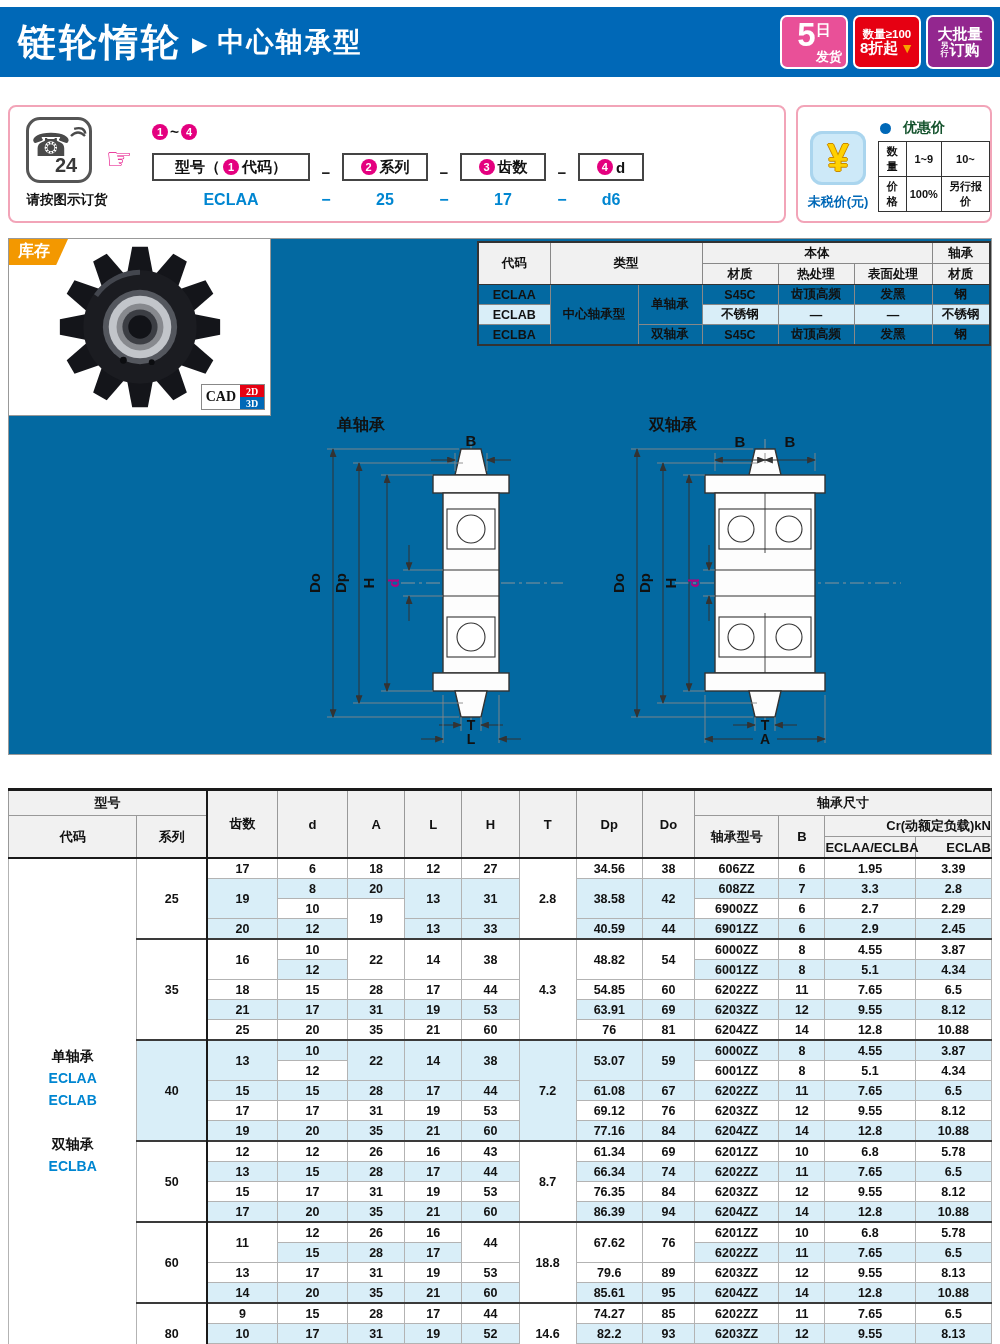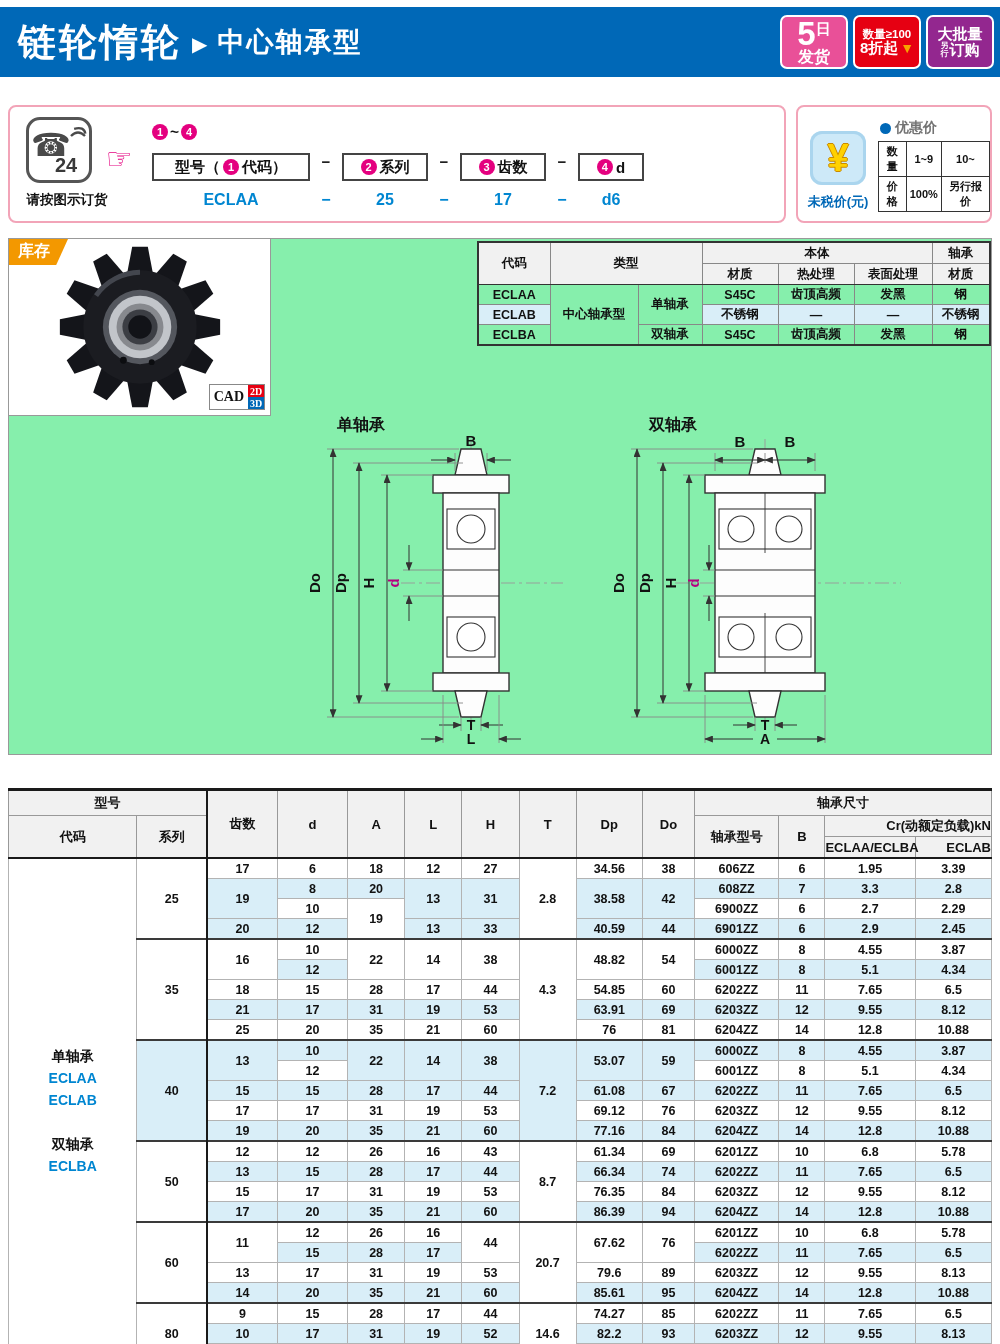--- a/index.html
+++ b/index.html
@@ -11,61 +11,61 @@
   .hdr-title{position:absolute;left:18px;top:0;height:70px;display:flex;align-items:center;gap:10px;color:#fff;font-weight:bold;}
   .t-main{font-size:38px;letter-spacing:3px;}
   .t-arrow{font-size:20px;margin-top:4px;}
   .t-sub{font-size:27px;letter-spacing:2px;}
   .badges{position:absolute;right:6px;top:8px;display:flex;gap:5px;}
   .badge{width:68px;height:54px;border:2.5px solid #fff;border-radius:7px;color:#fff;font-weight:bold;box-sizing:border-box;display:flex;flex-direction:column;align-items:center;justify-content:center;line-height:1.05;}
   .b1{background:#e95098;}
   .b1 .row{display:flex;align-items:flex-start;}
   .b1 .big{font-size:33px;line-height:30px;}
   .b1 .sm1{font-size:15px;margin-top:2px;}
-  .b1 .sm2{font-size:16px;align-self:flex-end;margin-right:16px;font-family:Liberation Serif, serif;}
+  .b1 .sm2{font-size:13px;align-self:flex-end;margin-right:4px;font-family:Liberation Serif, serif;}
   .b2{background:#e60012;}
   .b2 .l1{font-size:11.5px;}
   .b2 .l2{font-size:15px;display:flex;align-items:center;gap:2px;}
   .b2 .arr{color:#f7a400;font-size:14px;}
   .b3{background:#93278f;}
   .b3 .l1{font-size:15px;}
   .b3 .l2{display:flex;align-items:center;gap:1px;font-size:15px;}
   .b3 .stack{display:flex;flex-direction:column;font-size:8px;line-height:8px;}
 
   
   .order-box{position:absolute;left:8px;top:105px;width:778px;height:118px;border:2px solid #f2a4b8;border-radius:8px;box-sizing:border-box;background:#fff;}
   .phone{position:absolute;left:16px;top:10px;width:66px;height:66px;border:3px solid #555;border-radius:14px;box-sizing:border-box;}
   .phone-cap{position:absolute;left:2px;top:84px;width:110px;text-align:center;font-size:13.5px;font-weight:bold;color:#111;}
   .hand{position:absolute;left:96px;top:34px;color:#e4007f;font-size:30px;font-weight:bold;}
   .instr{position:absolute;left:142px;top:16px;font-size:15.5px;font-weight:bold;color:#111;display:flex;align-items:center;gap:2px;}
   .cnum{display:inline-flex;width:16px;height:16px;background:#e4007f;color:#fff;border-radius:50%;font-size:11px;font-weight:bold;align-items:center;justify-content:center;flex:0 0 auto;}
-  .model-row{position:absolute;left:142px;top:46px;display:flex;align-items:flex-start;gap:8px;font-size:15px;font-weight:bold;color:#111;}
+  .model-row{position:absolute;left:142px;top:46px;display:flex;align-items:flex-end;gap:8px;font-size:15px;font-weight:bold;color:#111;}
   .mbox{border:2px solid #444;background:#fff;height:28px;display:flex;align-items:center;justify-content:center;gap:3px;box-sizing:border-box;}
   .w1{width:158px;} .w2{width:86px;} .w3{width:86px;} .w4{width:66px;}
   .dash{width:16px;text-align:center;}
   .example-row{position:absolute;left:142px;top:84px;display:flex;align-items:center;gap:8px;font-size:16px;font-weight:bold;color:#0086d1;}
   .excell{text-align:center;}
 
   
   .price-box{position:absolute;left:796px;top:105px;width:196px;height:118px;border:2px solid #f2a4b8;border-radius:8px;box-sizing:border-box;background:#fff;}
   .yen{position:absolute;left:12px;top:24px;width:56px;height:54px;background:#cde9f8;border-radius:12px;box-shadow:inset 0 0 0 3px #aad5ee;display:flex;align-items:center;justify-content:center;font-size:38px;font-weight:bold;color:#ffd100;text-shadow:0 1px 0 #c98a00,0 -1px 0 #c98a00,1px 0 0 #c98a00,-1px 0 0 #c98a00;}
   .yen-cap{position:absolute;left:2px;top:86px;width:76px;text-align:center;color:#0068b7;font-weight:bold;font-size:13px;}
-  .price-title{position:absolute;left:82px;top:12px;color:#737373;font-weight:bold;font-size:14px;display:flex;align-items:center;gap:4px;}
+  .price-title{position:absolute;left:82px;top:12px;color:#14532d;font-weight:bold;font-size:14px;display:flex;align-items:center;gap:12px;}
   .price-dot{width:11px;height:11px;border-radius:50%;background:#0068b7;}
   .price-table{position:absolute;left:80px;top:34px;border-collapse:collapse;}
   .price-table td{border:1.5px solid #333;font-size:11px;font-weight:bold;text-align:center;padding:2px 3px;color:#111;background:#fff;}
 
   
-  .mid{position:absolute;left:8px;top:238px;width:984px;height:517px;border:1.5px solid #999;box-sizing:border-box;background:#86efac;}
+  .mid{position:absolute;left:8px;top:238px;width:984px;height:517px;border:1.5px solid #999;box-sizing:border-box;background:#0369a1;}
   .photo{position:absolute;left:-1px;top:-1px;width:263px;height:178px;border:1.5px solid #999;box-sizing:border-box;background:#fff;}
   .stock{position:absolute;left:0;top:0;background:#f39800;color:#fff;font-weight:bold;font-size:16px;padding:2px 18px 3px 9px;clip-path:polygon(0 0,100% 0,80% 100%,0 100%);}
   .cadbadge{position:absolute;right:5px;bottom:5px;display:flex;align-items:stretch;border:1.5px solid #888;background:#fff;font-family:Liberation Serif, serif;}
   .cad-label{font-weight:bold;font-size:14px;color:#111;padding:4px 4px;display:flex;align-items:center;}
   .cad-chips{display:flex;flex-direction:column;}
-  .chip{width:16px;flex:1;display:flex;align-items:center;justify-content:center;color:#fff;font-size:10px;font-weight:bold;}
+  .chip{width:24px;flex:1;display:flex;align-items:center;justify-content:center;color:#fff;font-size:10px;font-weight:bold;}
   .chip2d{background:#e60012;} .chip3d{background:#0068b7;}
 
   
   .spec{position:absolute;right:0px;top:2px;border-collapse:collapse;border:2px solid #333;}
   .spec th,.spec td{border:1px solid #888;text-align:center;font-weight:bold;font-size:12.5px;color:#111;padding:0;}
   .spec th{background:#f1f1f1;height:20px;}
   .spec td{height:19px;background:transparent;}
   .spec tr.srow-shade{background:#d9eef8;}
   .spec .hthick{border-bottom:1.5px solid #333;}
   .mag{color:#b5007f;}
@@ -759,21 +759,21 @@
           <td>12.8</td>
           <td>10.88</td>
         </tr>
         <tr class="group">
           <td rowspan="4" class="blue vthick">60</td>
           <td rowspan="2" class="blue">11</td>
           <td class="blue">12</td>
           <td>26</td>
           <td>16</td>
           <td rowspan="2">44</td>
-          <td rowspan="4">20.7</td>
+          <td rowspan="4">18.8</td>
           <td rowspan="2">67.62</td>
           <td rowspan="2">76</td>
           <td>6201ZZ</td>
           <td>10</td>
           <td>6.8</td>
           <td>5.78</td>
         </tr>
         <tr class="shade">
           <td class="blue">15</td>
           <td>28</td>

